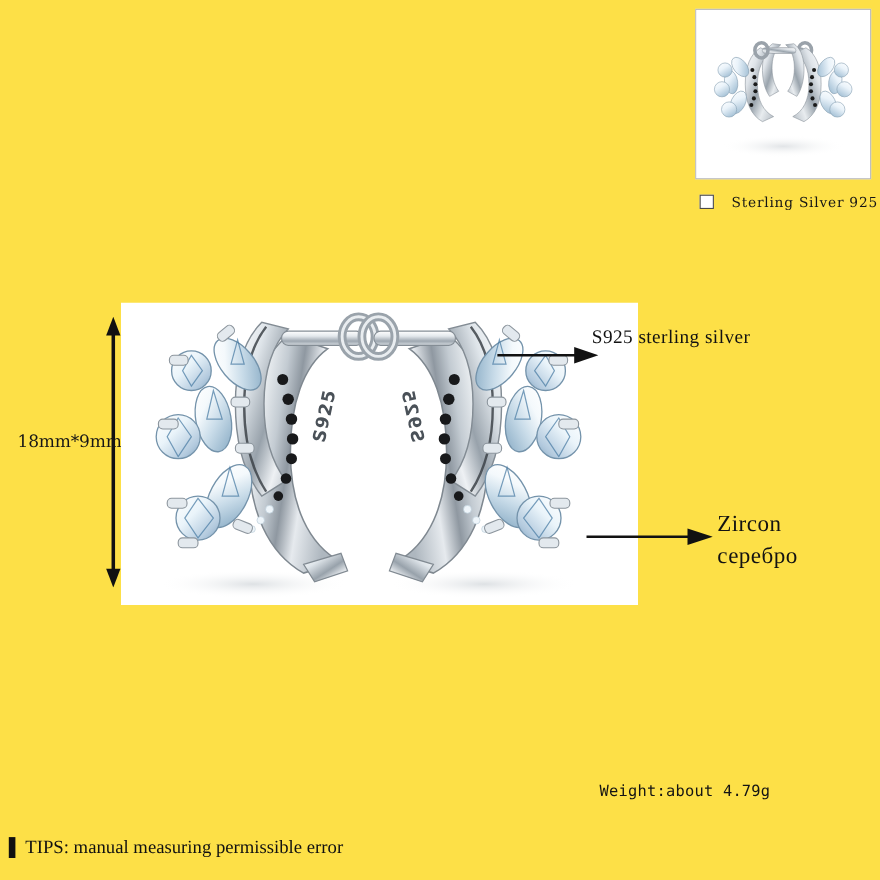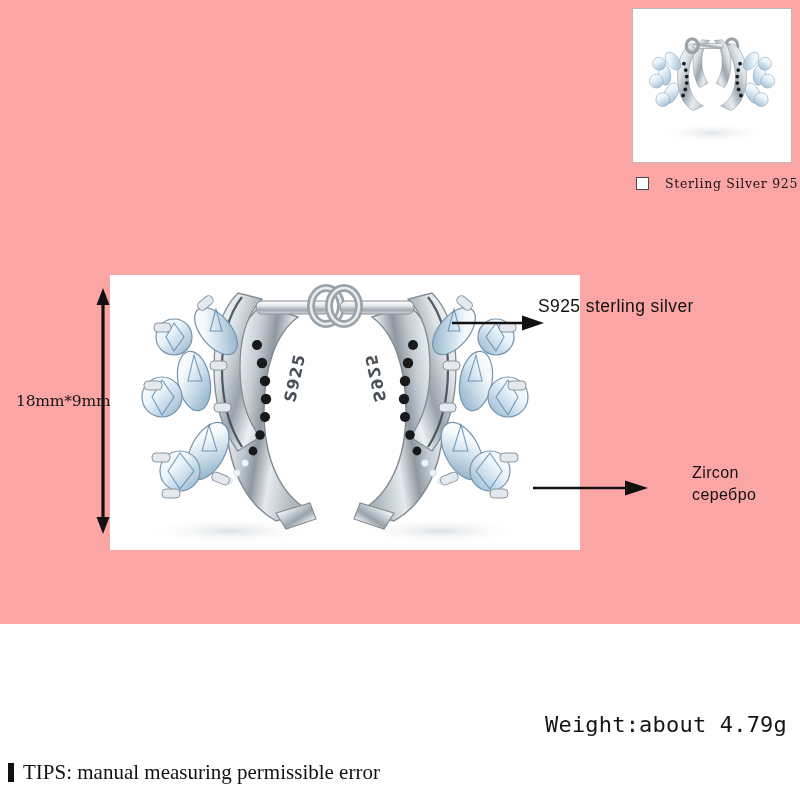--- a/index.html
+++ b/index.html
@@ -5,22 +5,22 @@
   * { box-sizing: border-box; }
   html, body {
     margin: 0; padding: 0;
     width: 800px; height: 800px;
     background: #ffffff;
     font-family: "Liberation Serif", serif;
     overflow: hidden;
   }
   #page {
     position: relative;
-    width: 800px; height: 624px;
-    background: #fca5a5;
+    width: 800px; height: 800px;
+    background: #fde047;
   }
 
   
   #thumb-block {
     position: absolute;
     left: 632px; top: 8px;
     width: 160px;
   }
   #thumb-box {
     width: 160px; height: 155px;
@@ -72,66 +72,65 @@
     font-size: 15.5px;
     color: #161616;
     white-space: nowrap;
     letter-spacing: -0.2px;
   }
 
   
   .callout-arrow { position: absolute; }
   .callout-text {
     position: absolute;
-    font-family: Liberation Sans, sans-serif;
+    font-family: Liberation Serif, serif;
     color: #121212;
     white-space: nowrap;
     line-height: 1.38;
   }
   #callout-silver-text {
     left: 538px; top: 294px;
     font-size: 17.5px;
     letter-spacing: 0.4px;
   }
   #callout-silver-text .l2 { padding-left: 11px; display: block; }
   #callout-zircon-text {
     left: 652px; top: 462px;
-    font-size: 16px;
+    font-size: 21px;
     letter-spacing: 0.4px;
-    margin-left: 40px;
   }
   #callout-zircon-text .l2 { display: block; }
 
   
   #weight-text {
     position: absolute;
     left: 545px; top: 712px;
     font-family: "DejaVu Sans Mono", monospace;
-    font-size: 22px;
+    font-size: 14px;
     color: #141414;
     letter-spacing: 0.2px;
     white-space: nowrap;
   }
 
   
   #tips-row {
     position: absolute;
     left: 8px; top: 760px;
     display: flex;
     align-items: center;
   }
   #tips-bar {
     width: 6px; height: 19px;
     background: #111111;
     flex: 0 0 auto;
   }
   #tips-text {
     margin-left: 9px;
     font-family: "Liberation Serif", serif;
-    font-size: 21px;
+    font-size: 17px;
     color: #111111;
     white-space: nowrap;
   }
 </style>
 </head>
 <body>
 
 <div id="page">
 
   <div id="thumb-block">

